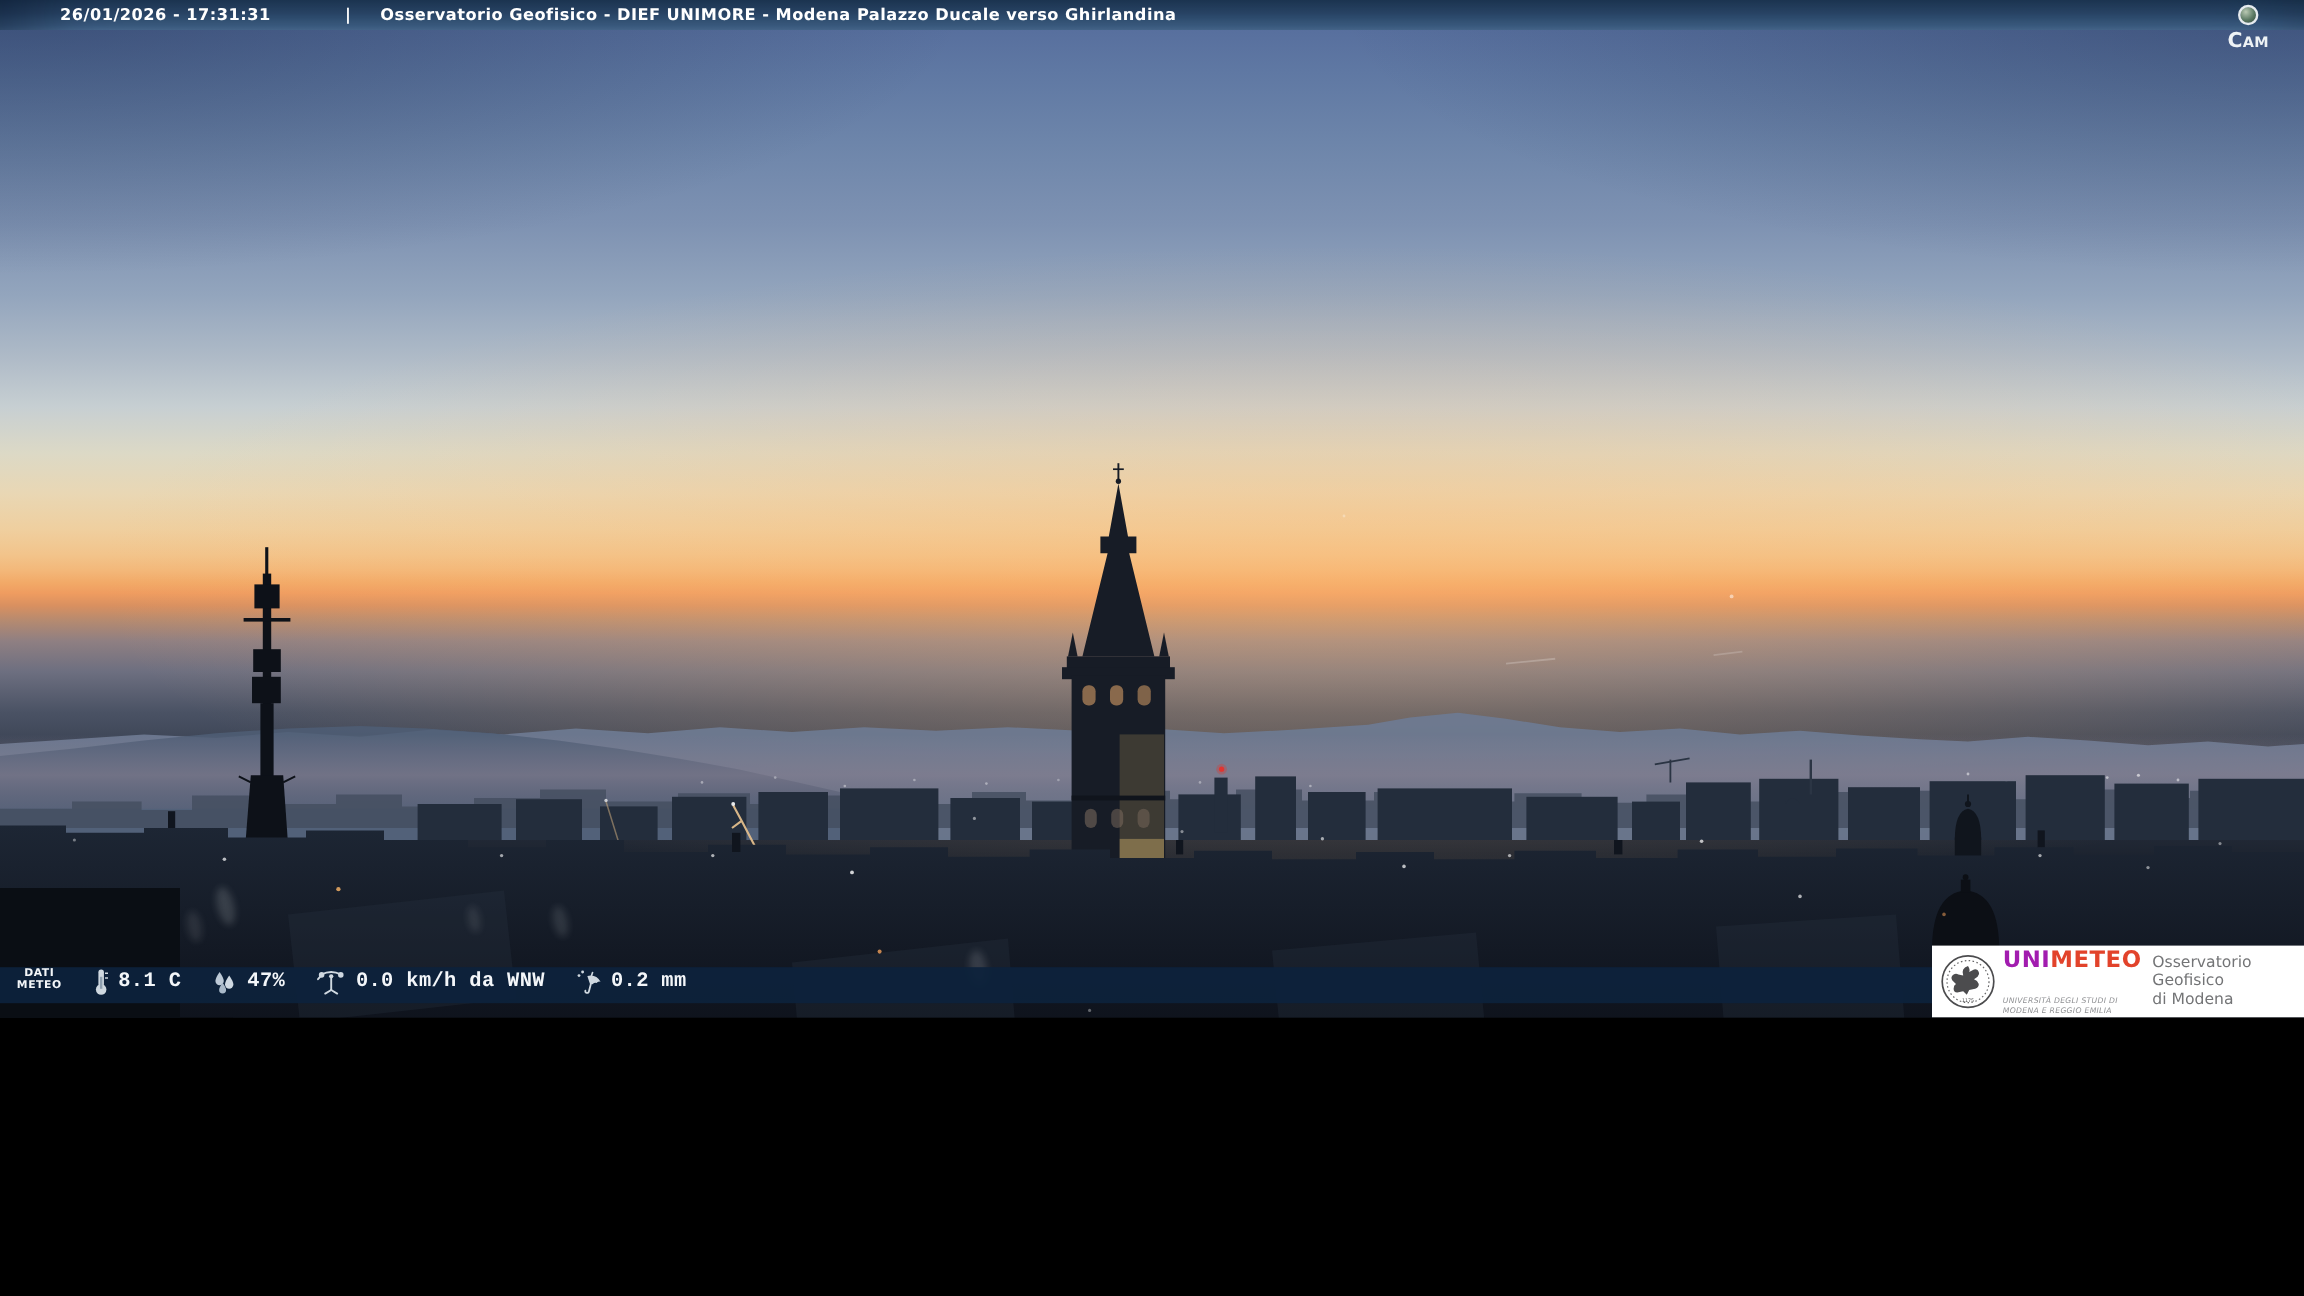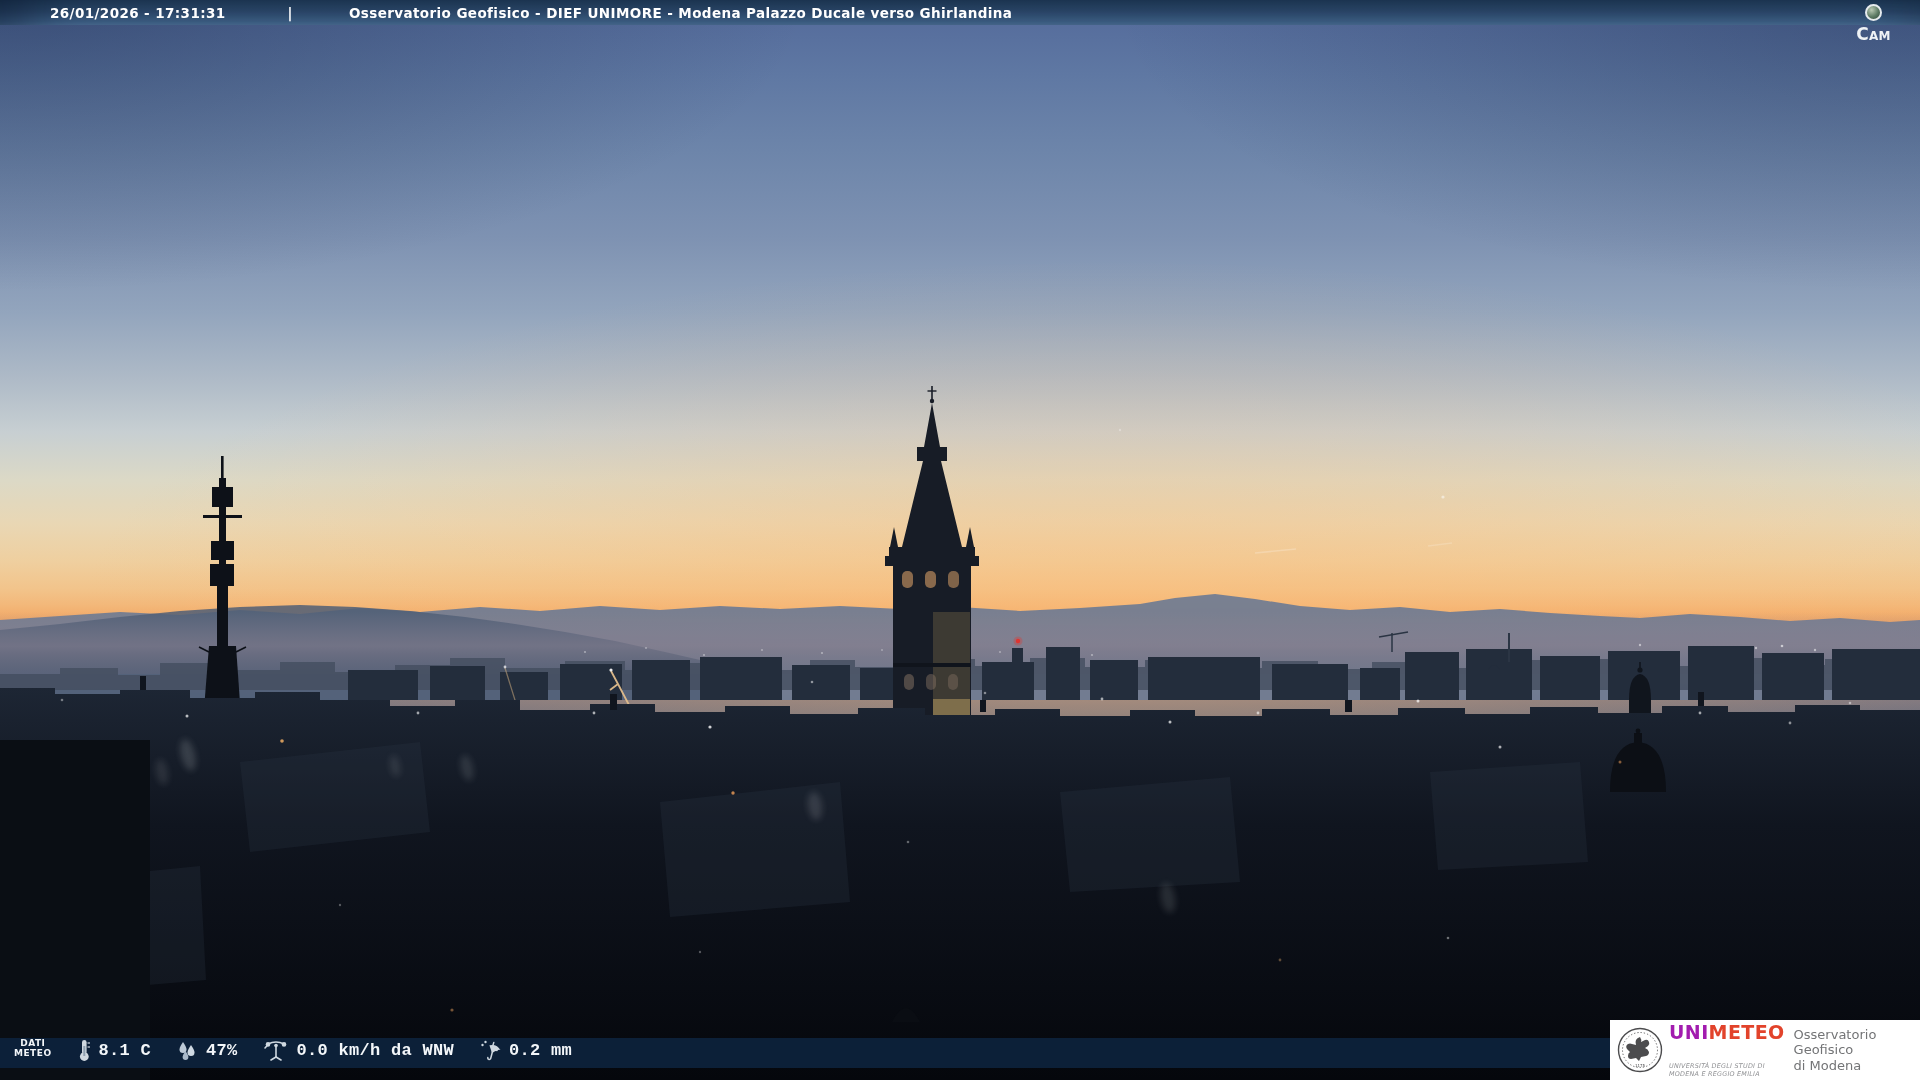--- a/index.html
+++ b/index.html
@@ -1,17 +1,17 @@
 <!DOCTYPE html>
 <html><head>
 <meta charset="utf-8">
 <style>
   html,body{margin:0;padding:0;background:#000;}
   #stage{
-    position:relative;width:1920px;height:1080px;overflow:hidden;
+    position:relative;width:1920px;height:848px;overflow:hidden;
     font-family:"DejaVu Sans","Liberation Sans",sans-serif;
     -webkit-font-smoothing:antialiased;
   }
   
   .photo{
     position:absolute;inset:0;
     background:
       radial-gradient(90% 55% at 58% 57%, rgba(255,186,115,.40), rgba(255,186,115,0) 60%),
       radial-gradient(70% 45% at 0% 0%, rgba(16,32,64,.40), rgba(16,32,64,0) 60%),
       radial-gradient(70% 45% at 100% 0%, rgba(16,32,64,.35), rgba(16,32,64,0) 60%),
@@ -26,21 +26,21 @@
   
   .topbar{
     position:absolute;top:0;left:0;width:1920px;height:25px;
     background:linear-gradient(180deg,#203b59 0%, #2d4b6d 45%, #40638a 85%, #4e7299 100%);
     box-shadow:inset 60px 0 60px -30px rgba(5,15,35,.45), inset -40px 0 60px -30px rgba(5,15,35,.3);
     display:flex;align-items:center;color:#fff;
     font-size:13.5px;font-weight:bold;letter-spacing:.4px;white-space:nowrap;
   }
   .topbar .dt{margin-left:50px;}
   .topbar .sep{margin-left:62px;font-weight:bold;}
-  .topbar .title{margin-left:56px;}
+  .topbar .title{margin-left:24px;}
   .brand{margin-left:auto;margin-right:10px;display:flex;align-items:center;gap:3px;
     font-variant:small-caps;font-weight:600;font-size:17px;color:#eef2f5;letter-spacing:.3px;flex-direction:column;}
   .brand .lens{
     width:13px;height:13px;border-radius:50%;
     border:2px solid #e6ebee;
     background:radial-gradient(circle at 35% 30%, #b9c8b3 0%, #5c7a64 55%, #2f4536 100%);
     display:inline-block;
   }
   
   .bottombar{

